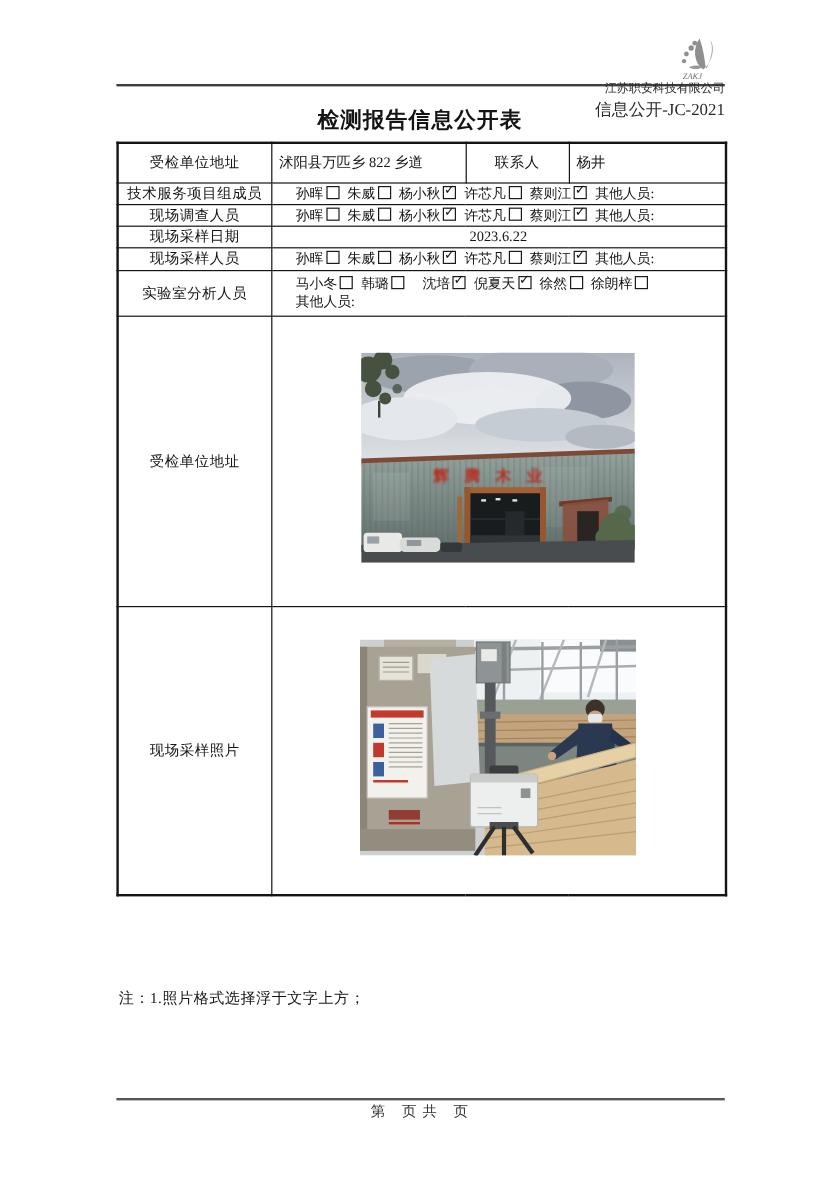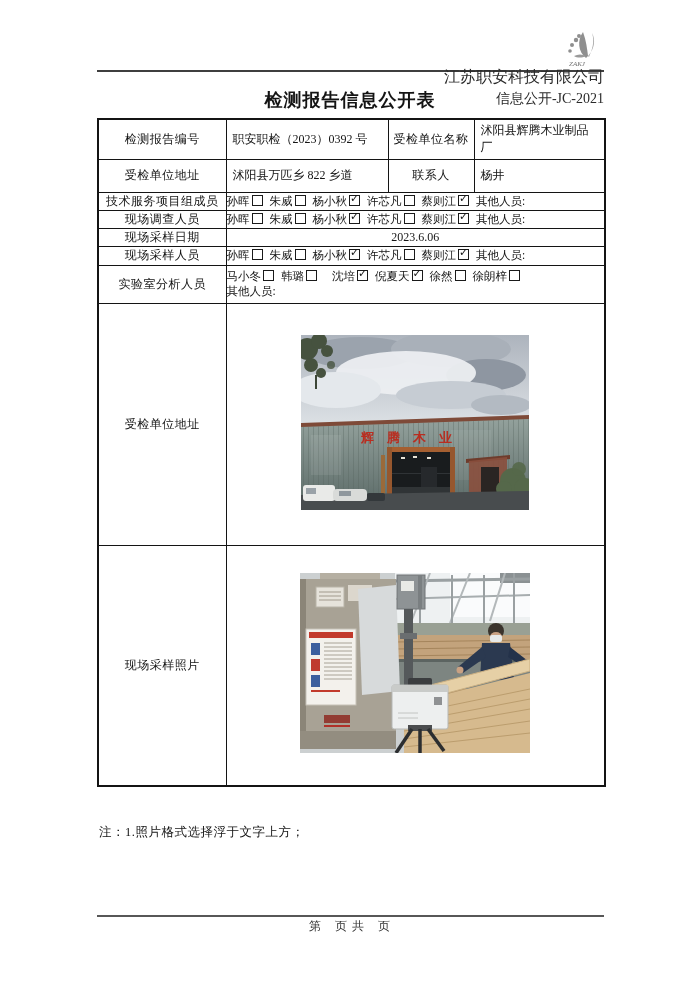--- a/index.html
+++ b/index.html
@@ -3,33 +3,33 @@
 <meta charset="utf-8">
 <style>
   html,body{margin:0;padding:0;background:#ffffff;}
   body{width:700px;height:989px;position:relative;overflow:hidden;
        font-family:"Liberation Serif","DejaVu Serif",serif;color:#141414;}
 
   .hdr{position:absolute;left:97px;top:28px;width:507px;height:44px;
        border-bottom:2px solid #3f3f3f;display:flex;align-items:flex-end;
        box-sizing:border-box;padding-bottom:1px;flex-direction:column;}
   .hdr-logo{flex:0 0 auto;margin-bottom:-1px;}
-  .hdr-company{font-size:16px;margin-left:4px;margin-bottom:2px;color:#2a2a2a;}
+  .hdr-company{font-size:10px;margin-left:4px;margin-bottom:2px;color:#2a2a2a;}
   .hdr-code{margin-left:auto;font-size:14px;margin-bottom:2px;color:#2a2a2a;}
 
   .doc-title{position:absolute;left:0;top:88px;width:700px;text-align:center;
              font-size:18px;font-weight:bold;letter-spacing:1px;}
 
   .tbl-wrap{position:absolute;left:97px;top:118px;}
   table.info{border-collapse:collapse;table-layout:fixed;width:507px;border:2px solid #141414;}
   table.info td{border:1px solid #141414;overflow:hidden;vertical-align:middle;}
   .label-cell{text-align:center;font-size:12px;padding:0 3px;letter-spacing:0.5px;}
   .value-cell{font-size:12px;padding:0 6px;text-align:left;}
   .center{text-align:center;}
-  .members-cell{font-size:11.5px;padding:0 0;white-space:nowrap;}
+  .members-cell{font-size:11.5px;padding:0 20px;white-space:nowrap;}
   .member{display:inline-block;margin-right:7px;}
   .member.gap{margin-left:8px;}
   .cb{display:inline-block;width:9px;height:9px;border:1.5px solid #1a1a1a;
       margin-left:2px;vertical-align:-1px;position:relative;}
   .cb.checked::after{content:"\2713";position:absolute;left:0px;top:-4px;
       font-size:11px;font-weight:bold;font-family:"DejaVu Sans",sans-serif;}
 
   tr.r1{height:40px} tr.r2{height:33px} tr.r3{height:17px} tr.r4{height:17px}
   tr.r5{height:18px} tr.r6{height:18px} tr.r7{height:19px} tr.r8{height:38px}
   tr.r9{height:20px} tr.r10{height:242px} tr.r11{height:241px}
@@ -67,45 +67,39 @@
 
 <div class="tbl-wrap">
 <table class="info">
   <colgroup>
         <col style="width:128px">
         <col style="width:162px">
         <col style="width:86px">
         <col style="width:131px">
       </colgroup>
   <tbody>
-    <tr class="r1">
-      <td class="label-cell">检测报告编号</td>
-      <td class="value-cell">职安职检（2023）0392 号</td>
-      <td class="label-cell">受检单位名称</td>
-      <td class="value-cell" style="white-space:normal;">沭阳县辉腾木业制品厂</td>
-    </tr>
     <tr class="r2">
       <td class="label-cell">受检单位地址</td>
       <td class="value-cell">沭阳县万匹乡 822 乡道</td>
       <td class="label-cell">联系人</td>
       <td class="value-cell">杨井</td>
     </tr>
   </tbody>
   <tbody id="detailRows">
         <tr class="r3">
           <td class="label-cell">技术服务项目组成员</td>
           <td colspan="3" class="members-cell"><span class="member"><span>孙晖</span><span class="cb"></span></span><span class="member"><span>朱威</span><span class="cb"></span></span><span class="member"><span>杨小秋</span><span class="cb checked"></span></span><span class="member"><span>许芯凡</span><span class="cb"></span></span><span class="member"><span>蔡则江</span><span class="cb checked"></span></span><span>其他人员:</span></td>
         </tr>
         <tr class="r5">
           <td class="label-cell">现场调查人员</td>
           <td colspan="3" class="members-cell"><span class="member"><span>孙晖</span><span class="cb"></span></span><span class="member"><span>朱威</span><span class="cb"></span></span><span class="member"><span>杨小秋</span><span class="cb checked"></span></span><span class="member"><span>许芯凡</span><span class="cb"></span></span><span class="member"><span>蔡则江</span><span class="cb checked"></span></span><span>其他人员:</span></td>
         </tr>
         <tr class="r6">
           <td class="label-cell">现场采样日期</td>
-          <td colspan="3" class="value-cell center">2023.6.06</td>
+          <td colspan="3" class="value-cell center">2023.6.22</td>
         </tr>
         <tr class="r7">
           <td class="label-cell">现场采样人员</td>
           <td colspan="3" class="members-cell"><span class="member"><span>孙晖</span><span class="cb"></span></span><span class="member"><span>朱威</span><span class="cb"></span></span><span class="member"><span>杨小秋</span><span class="cb checked"></span></span><span class="member"><span>许芯凡</span><span class="cb"></span></span><span class="member"><span>蔡则江</span><span class="cb checked"></span></span><span>其他人员:</span></td>
         </tr>
         <tr class="r8">
           <td class="label-cell">实验室分析人员</td>
           <td colspan="3" class="members-cell"><span class="member"><span>马小冬</span><span class="cb"></span></span><span class="member"><span>韩璐</span><span class="cb"></span></span><span class="member gap"><span>沈培</span><span class="cb checked"></span></span><span class="member"><span>倪夏天</span><span class="cb checked"></span></span><span class="member"><span>徐然</span><span class="cb"></span></span><span class="member"><span>徐朗梓</span><span class="cb"></span></span><br><span>其他人员:</span></td>
         </tr>
       </tbody>

